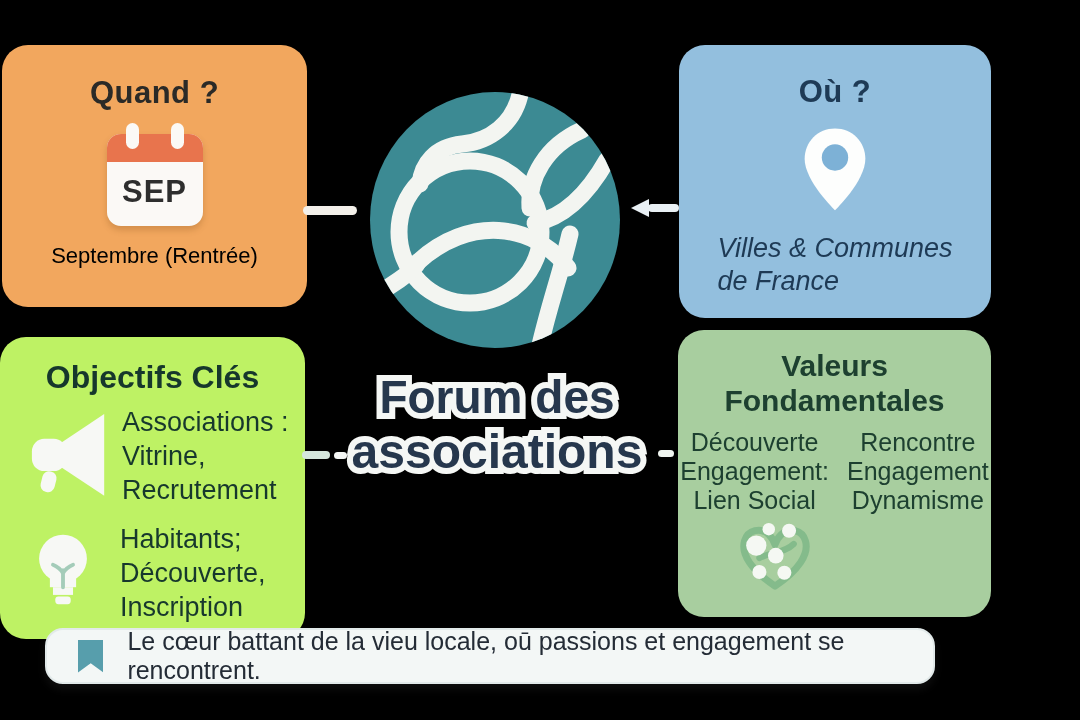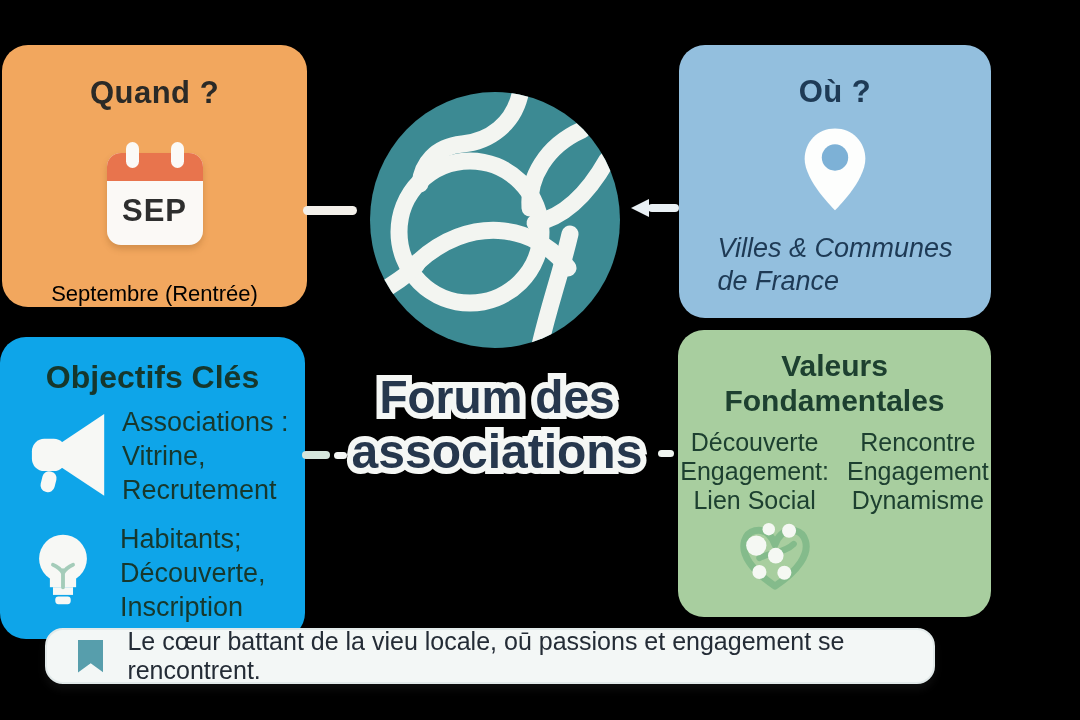--- a/index.html
+++ b/index.html
@@ -4,41 +4,41 @@
 <style>
   html,body{margin:0;padding:0;background:#000;}
   .canvas{
     position:relative;width:1080px;height:720px;background:#000;overflow:hidden;
     font-family:"Liberation Sans","DejaVu Sans",sans-serif;
   }
   .card{position:absolute;border-radius:26px;box-sizing:border-box;}
 
   
   .card-quand{left:2px;top:45px;width:305px;height:262px;background:#F2A75E;
-    display:flex;flex-direction:column;align-items:center;justify-content:space-between;}
+    display:flex;flex-direction:column;align-items:center;}
   .card-quand .card-title{margin-top:30px;font-size:31px;font-weight:700;color:#2B2A27;letter-spacing:.5px;}
   .calendar{position:relative;margin-top:12px;width:96px;height:106px;}
   .cal-peg{position:absolute;top:0;width:13px;height:26px;border-radius:7px;background:#FBF9F6;z-index:2;}
   .cal-peg.p1{left:19px;} .cal-peg.p2{left:64px;}
   .cal-body{position:absolute;top:11px;left:0;width:96px;height:92px;border-radius:14px;
     background:#FBF9F6;overflow:hidden;box-shadow:0 4px 6px rgba(120,70,20,.25);}
   .cal-header{height:28px;background:#E8744D;}
   .cal-month{display:flex;justify-content:center;align-items:center;height:60px;
     font-size:31px;font-weight:700;color:#2E2E2E;letter-spacing:1px;}
   .card-quand .card-sub{margin-top:14px;font-size:22px;color:#000000;}
 
   
   .card-ou{left:679px;top:45px;width:312px;height:273px;background:#93BFDE;
     display:flex;flex-direction:column;align-items:center;}
   .card-ou .card-title{margin-top:29px;font-size:31px;font-weight:700;color:#1E3A55;letter-spacing:.5px;}
   .pin-wrap{margin-top:12px;height:96px;}
   .card-ou .card-lines{margin-top:14px;text-align:left;font-size:27px;color:#1E3A55;line-height:33px;font-style:italic;}
 
   
-  .card-objectifs{left:0;top:337px;width:305px;height:302px;background:#0ea5e9;}
+  .card-objectifs{left:0;top:337px;width:305px;height:302px;background:#bef264;}
   .card-objectifs .card-title{margin-top:22px;text-align:center;font-size:32px;font-weight:700;color:#16372C;}
   .obj-text{font-size:27px;color:#17382D;line-height:34px;}
   .obj-row1{position:absolute;left:30px;top:68px;width:260px;display:flex;align-items:center;}
   .obj-row2{position:absolute;left:36px;top:176px;width:260px;display:flex;align-items:center;margin-top:9px;}
   .obj-icon1{width:78px;margin-right:14px;flex:0 0 auto;}
   .obj-icon2{width:54px;margin-right:30px;flex:0 0 auto;}
 
   
   .card-valeurs{left:678px;top:330px;width:313px;height:287px;background:#A8CE9F;}
   .card-valeurs .card-title{margin-top:18px;text-align:center;font-size:30px;font-weight:700;

